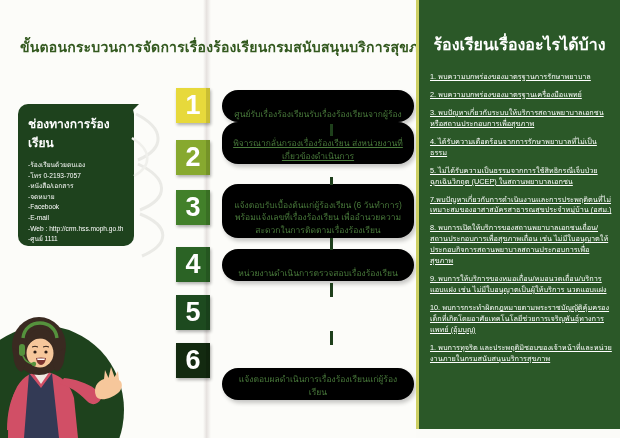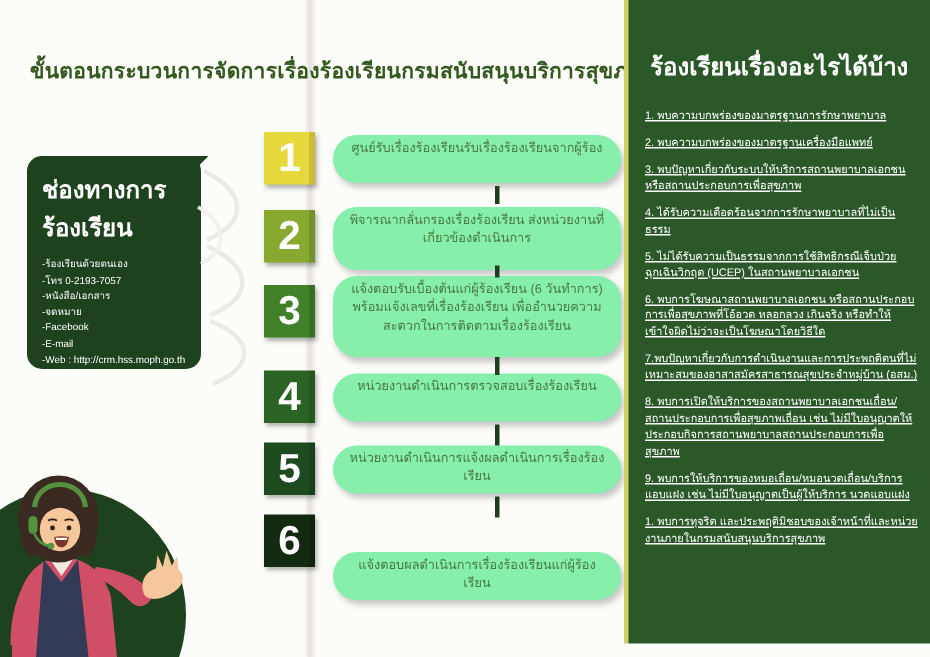--- a/index.html
+++ b/index.html
@@ -15,40 +15,40 @@
   .fold-crease{left:203px;top:0;width:8px;height:438px;
     background:linear-gradient(90deg,rgba(0,0,0,0) 0%,rgba(150,130,130,0.22) 45%,rgba(0,0,0,0) 100%);}
   .main-title{left:20px;top:36px;width:386px;display:flex;justify-content:space-between;
     color:#33591f;font-size:14px;font-weight:bold;letter-spacing:.2px;white-space:nowrap;}
 
   
   .channels-box{left:18px;top:104px;width:116px;height:142px;border-radius:10px;
     padding:10px 8px 8px 10px;box-sizing:border-box;color:#fff;}
   .channels-tail{left:124px;top:104px;width:15px;height:15px;
     clip-path:polygon(0 0,100% 0,0 100%);}
-  .channels-title{font-size:16px;font-weight:bold;margin-bottom:8px;}
+  .channels-title{font-size:12px;font-weight:bold;margin-bottom:8px;}
   .channel-item{font-size:6.6px;line-height:10.6px;white-space:nowrap;}
 
   
   .arcs{left:126px;top:110px;width:60px;height:156px;}
 
   
   .step-num{left:176px;width:34px;height:35px;color:#fff;text-align:center;
     font-size:27px;font-weight:bold;line-height:35px;
     box-shadow:inset -4px 0 0 rgba(0,0,0,.13),1px 2px 3px rgba(0,0,0,.3);}
   .n1{top:88px;}.n2{top:140px;}.n3{top:190px;}.n4{top:247px;}.n5{top:295px;}.n6{top:343px;}
 
   
-  .pill{left:222px;width:192px;background:#86efac;border-radius:16px;
+  .pill{left:222px;width:192px;background:#000000;border-radius:16px;
     box-shadow:2px 3px 4px rgba(0,0,0,.22);color:#4a7c3c;
     font-size:8.5px;line-height:1.45;text-align:center;
-    display:flex;align-items:flex-start;justify-content:center;
+    display:flex;align-items:flex-end;justify-content:center;
     padding:2px 10px;box-sizing:border-box;}
   .p1{top:90px;height:32px;}
-  .p2{top:138px;height:42px;}
+  .p2{top:122px;height:42px;text-decoration:underline;}
   .p3{top:184px;height:54px;}
   .p4{top:249px;height:32px;}
   .p5{top:297px;height:32px;}
   .p6{top:345px;height:32px;margin-top:23px;}
 
   .connector{left:330px;width:3px;background:#1e3f1b;}
   .c1{top:124px;height:12px;}
   .c2{top:177px;height:8px;}
   .c3{top:238px;height:12px;}
   .c4{top:283px;height:14px;}
@@ -108,23 +108,20 @@
     </div>
   <div class="abs pill p2">
       <span>พิจารณากลั่นกรองเรื่องร้องเรียน ส่งหน่วยงานที่เกี่ยวข้องดำเนินการ</span>
     </div>
   <div class="abs pill p3">
       <span>แจ้งตอบรับเบื้องต้นแก่ผู้ร้องเรียน (6 วันทำการ) พร้อมแจ้งเลขที่เรื่องร้องเรียน เพื่ออำนวยความสะดวกในการติดตามเรื่องร้องเรียน</span>
     </div>
   <div class="abs pill p4">
       <span>หน่วยงานดำเนินการตรวจสอบเรื่องร้องเรียน</span>
     </div>
-  <div class="abs pill p5">
-      <span>หน่วยงานดำเนินการแจ้งผลดำเนินการเรื่องร้องเรียน</span>
-    </div>
   <div class="abs pill p6">
       <span>แจ้งตอบผลดำเนินการเรื่องร้องเรียนแก่ผู้ร้องเรียน</span>
     </div>
 
   <div class="abs connector c1"></div>
   <div class="abs connector c2"></div>
   <div class="abs connector c3"></div>
   <div class="abs connector c4"></div>
   <div class="abs connector c5"></div>
 
@@ -169,20 +166,20 @@
 </div>
 
 <div class="abs right-panel" style="background: rgb(43, 88, 40);">
   <div class="topics-title">ร้องเรียนเรื่องอะไรได้บ้าง</div>
   <div class="topics-list">
     <div class="topic-item">1. พบความบกพร่องของมาตรฐานการรักษาพยาบาล</div>
     <div class="topic-item">2. พบความบกพร่องของมาตรฐานเครื่องมือแพทย์</div>
     <div class="topic-item">3. พบปัญหาเกี่ยวกับระบบให้บริการสถานพยาบาลเอกชน หรือสถานประกอบการเพื่อสุขภาพ</div>
     <div class="topic-item">4. ได้รับความเดือดร้อนจากการรักษาพยาบาลที่ไม่เป็นธรรม</div>
     <div class="topic-item">5. ไม่ได้รับความเป็นธรรมจากการใช้สิทธิกรณีเจ็บป่วยฉุกเฉินวิกฤต (UCEP) ในสถานพยาบาลเอกชน</div>
-    <div class="topic-item">6. พบการโฆษณาสถานพยาบาลเอกชน หรือสถานประกอบการเพื่อสุขภาพที่โอ้อวด หลอกลวง เกินจริง หรือทำให้เข้าใจผิดไม่ว่าจะเป็นโฆษณาโดยวิธีใด</div>
     <div class="topic-item">7.พบปัญหาเกี่ยวกับการดำเนินงานและการประพฤติตนที่ไม่เหมาะสมของอาสาสมัครสาธารณสุขประจำหมู่บ้าน (อสม.)</div>
     <div class="topic-item">8. พบการเปิดให้บริการของสถานพยาบาลเอกชนเถื่อน/สถานประกอบการเพื่อสุขภาพเถื่อน เช่น ไม่มีใบอนุญาตให้ประกอบกิจการสถานพยาบาลสถานประกอบการเพื่อสุขภาพ</div>
     <div class="topic-item">9. พบการให้บริการของหมอเถื่อน/หมอนวดเถื่อน/บริการแอบแฝง เช่น ไม่มีใบอนุญาตเป็นผู้ให้บริการ นวดแอบแฝง</div>
+    <div class="topic-item">10. พบการกระทำผิดกฎหมายตามพระราชบัญญัติคุ้มครองเด็กที่เกิดโดยอาศัยเทคโนโลยีช่วยการเจริญพันธุ์ทางการแพทย์ (อุ้มบุญ)</div>
     <div class="topic-item">1. พบการทุจริต และประพฤติมิชอบของเจ้าหน้าที่และหน่วยงานภายในกรมสนับสนุนบริการสุขภาพ</div>
   </div>
 </div>
 <div class="abs bottom-strip"></div>
 
 </body></html>

